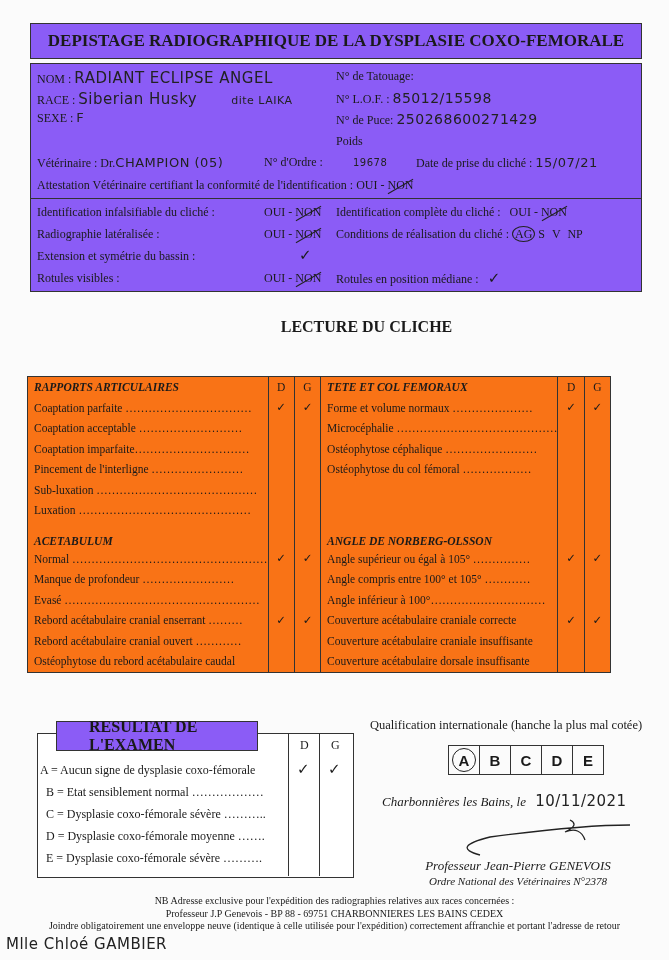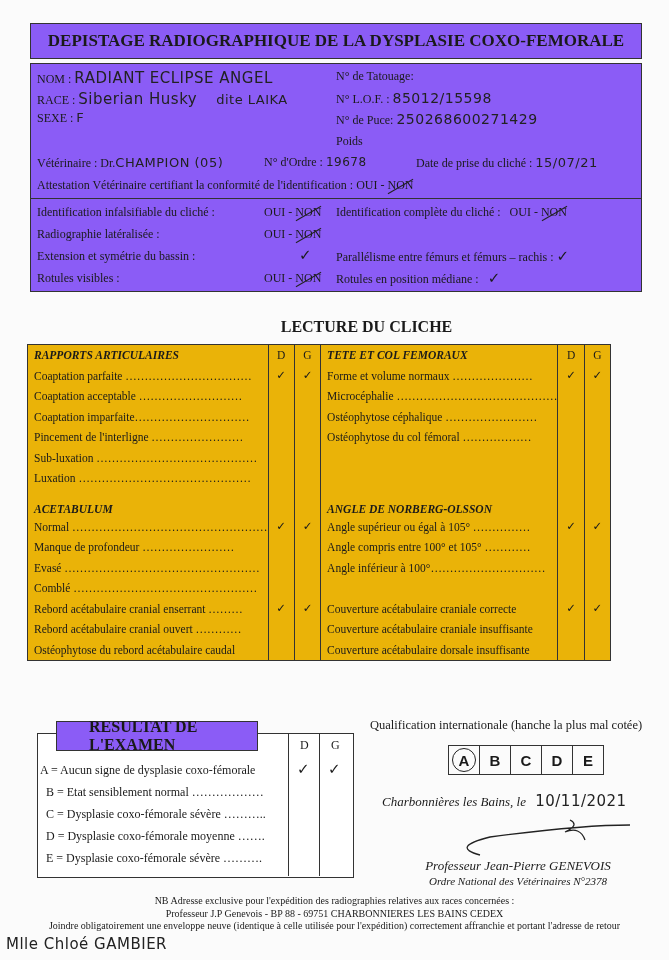--- a/index.html
+++ b/index.html
@@ -7,21 +7,21 @@
     font-family:"Liberation Serif","DejaVu Serif",serif;color:#1a1a1a;}
   .abs{position:absolute;}
   .box{position:absolute;border:1.5px solid #333;background:#8b5cf6;}
   .hw{font-family:"DejaVu Sans","Liberation Sans",sans-serif;color:#222;letter-spacing:0.5px;}
   .title-box{left:30px;top:23px;width:610px;height:34px;display:flex;align-items:center;justify-content:center;}
   .title{font-weight:bold;font-size:17px;}
   .lbl{font-size:12px;white-space:nowrap;}
   .strike{position:relative;display:inline-block;}
   .strike::after{content:"";position:absolute;left:-1px;right:-2px;top:50%;border-top:1px solid #222;transform:rotate(-30deg);}
   .section-title{font-weight:bold;font-size:16px;padding-left:32px;}
-  table.grid{border-collapse:collapse;position:absolute;background:#eab308;}
+  table.grid{border-collapse:collapse;position:absolute;background:#f97316;margin-top:32px;}
   table.grid td{font-size:11.5px;padding:0 0 0 6px;height:20.5px;white-space:nowrap;}
   .colD,.colG{border-left:1.5px solid #333;width:34px;text-align:center;padding:0!important;}
   .sep{border-left:1.5px solid #333;}
   .cat{font-style:italic;font-weight:bold;font-size:11.5px;}
   .mark{font-family:"DejaVu Sans",sans-serif;font-size:15px;line-height:1;}
   .grade-box{position:absolute;left:448px;top:745px;display:flex;border:1.5px solid #333;}
   .grade{width:30px;height:28px;border-left:1px solid #333;display:flex;align-items:center;justify-content:center;
     font-family:"Liberation Sans",sans-serif;font-weight:bold;font-size:15px;position:relative;}
   .grade:first-child{border-left:none;}
   .circled::before{content:"";position:absolute;width:22px;height:22px;border:1.5px solid #222;border-radius:50%;}
@@ -35,21 +35,21 @@
 </div>
 
 <div class="box" style="left:30px;top:63px;width:610px;height:136px;">
   <div class="abs lbl" style="left:6px;top:5px;">
     <span>NOM :</span>
     <span class="hw" style="font-size:15px;">RADIANT ECLIPSE ANGEL</span>
   </div>
   <div class="abs lbl" style="left:6px;top:26px;">
     <span>RACE :</span>
     <span class="hw" style="font-size:15px;">Siberian Husky</span>
-    <span class="hw" style="font-size:13px;margin-left:16px;">dite LAIKA</span>
+    <span class="hw" style="font-size:11px;margin-left:31px;">dite LAIKA</span>
   </div>
   <div class="abs lbl" style="left:6px;top:46px;">
     <span>SEXE :</span>
     <span class="hw" style="font-size:13px;">F</span>
   </div>
   <div class="abs lbl" style="left:305px;top:5px;">
     <span>N° de Tatouage:</span>
   </div>
   <div class="abs lbl" style="left:305px;top:26px;">
     <span>N° L.O.F. :</span>
@@ -60,21 +60,21 @@
     <span class="hw" style="font-size:14px;">250268600271429</span>
   </div>
   <div class="abs lbl" style="left:305px;top:70px;">
     <span>Poids</span>
   </div>
   <div class="abs lbl" style="left:6px;top:91px;">
     <span>Vétérinaire : Dr.</span><span class="hw" style="font-size:13px;">CHAMPION (05)</span>
   </div>
   <div class="abs lbl" style="left:233px;top:91px;">
     <span>N° d'Ordre :</span>
-    <span class="hw" style="font-size:12px;">19678</span>
+    <span class="hw" style="font-size:10px;margin-left:27px;">19678</span>
   </div>
   <div class="abs lbl" style="left:385px;top:91px;">
     <span>Date de prise du cliché :</span>
     <span class="hw" style="font-size:13px;">15/07/21</span>
   </div>
   <div class="abs lbl" style="left:6px;top:114px;">
     <span>Attestation Vétérinaire certifiant la conformité de l'identification :</span>
     <span>OUI</span>
     <span>-</span>
     <span class="strike">NON</span>
@@ -99,23 +99,26 @@
 
   <div class="abs lbl" style="left:6px;top:72px;">
     <span>Rotules visibles :</span>
   </div>
   <div class="abs lbl" style="left:233px;top:72px;">OUI - <span class="strike">NON</span></div>
 
   <div class="abs lbl" style="left:305px;top:6px;">
     <span>Identification complète du cliché :</span>
     <span style="margin-left:6px;">OUI - <span class="strike">NON</span></span>
   </div>
-  <div class="abs lbl" style="left:305px;top:50px;">
-    <span>Parallélisme entre fémurs et fémurs – rachis :</span>
-    <span class="mark">✓</span>
+  <div class="abs lbl" style="left:305px;top:28px;">
+    <span>Conditions de réalisation du cliché :</span>
+    <span style="border:1.3px solid #222;border-radius:50%;padding:0 2px;">AG</span>
+    <span>S</span>
+    <span style="margin-left:4px;">V</span>
+    <span style="margin-left:4px;">NP</span>
   </div>
   <div class="abs lbl" style="left:305px;top:72px;">
     <span>Rotules en position médiane :</span>
     <span class="mark" style="margin-left:6px;">✓</span>
   </div>
 </div>
 
 <div class="abs section-title" style="left:0;width:669px;top:318px;text-align:center;">LECTURE DU CLICHE</div>
 
 <table class="grid" id="lecture-table" style="left:27px;top:344px;width:584px;border:1.5px solid #333;">
@@ -214,28 +217,20 @@
         <td class="colG mark"></td>
         <td class="lbl sep">Angle compris entre 100° et 105° …………</td>
         <td class="colD mark"></td>
         <td class="colG mark"></td>
       </tr>
       <tr>
         <td class="lbl">Evasé ……………………………………………</td>
         <td class="colD mark"></td>
         <td class="colG mark"></td>
         <td class="lbl sep">Angle inférieur à 100°…………………………</td>
-        <td class="colD mark"></td>
-        <td class="colG mark"></td>
-      </tr>
-      <tr>
-        <td class="lbl">Comblé …………………………………………</td>
-        <td class="colD mark"></td>
-        <td class="colG mark"></td>
-        <td class="lbl sep"></td>
         <td class="colD mark"></td>
         <td class="colG mark"></td>
       </tr>
       <tr>
         <td class="lbl">Rebord acétabulaire cranial enserrant ………</td>
         <td class="colD mark">✓</td>
         <td class="colG mark">✓</td>
         <td class="lbl sep">Couverture acétabulaire craniale correcte</td>
         <td class="colD mark">✓</td>
         <td class="colG mark">✓</td>

